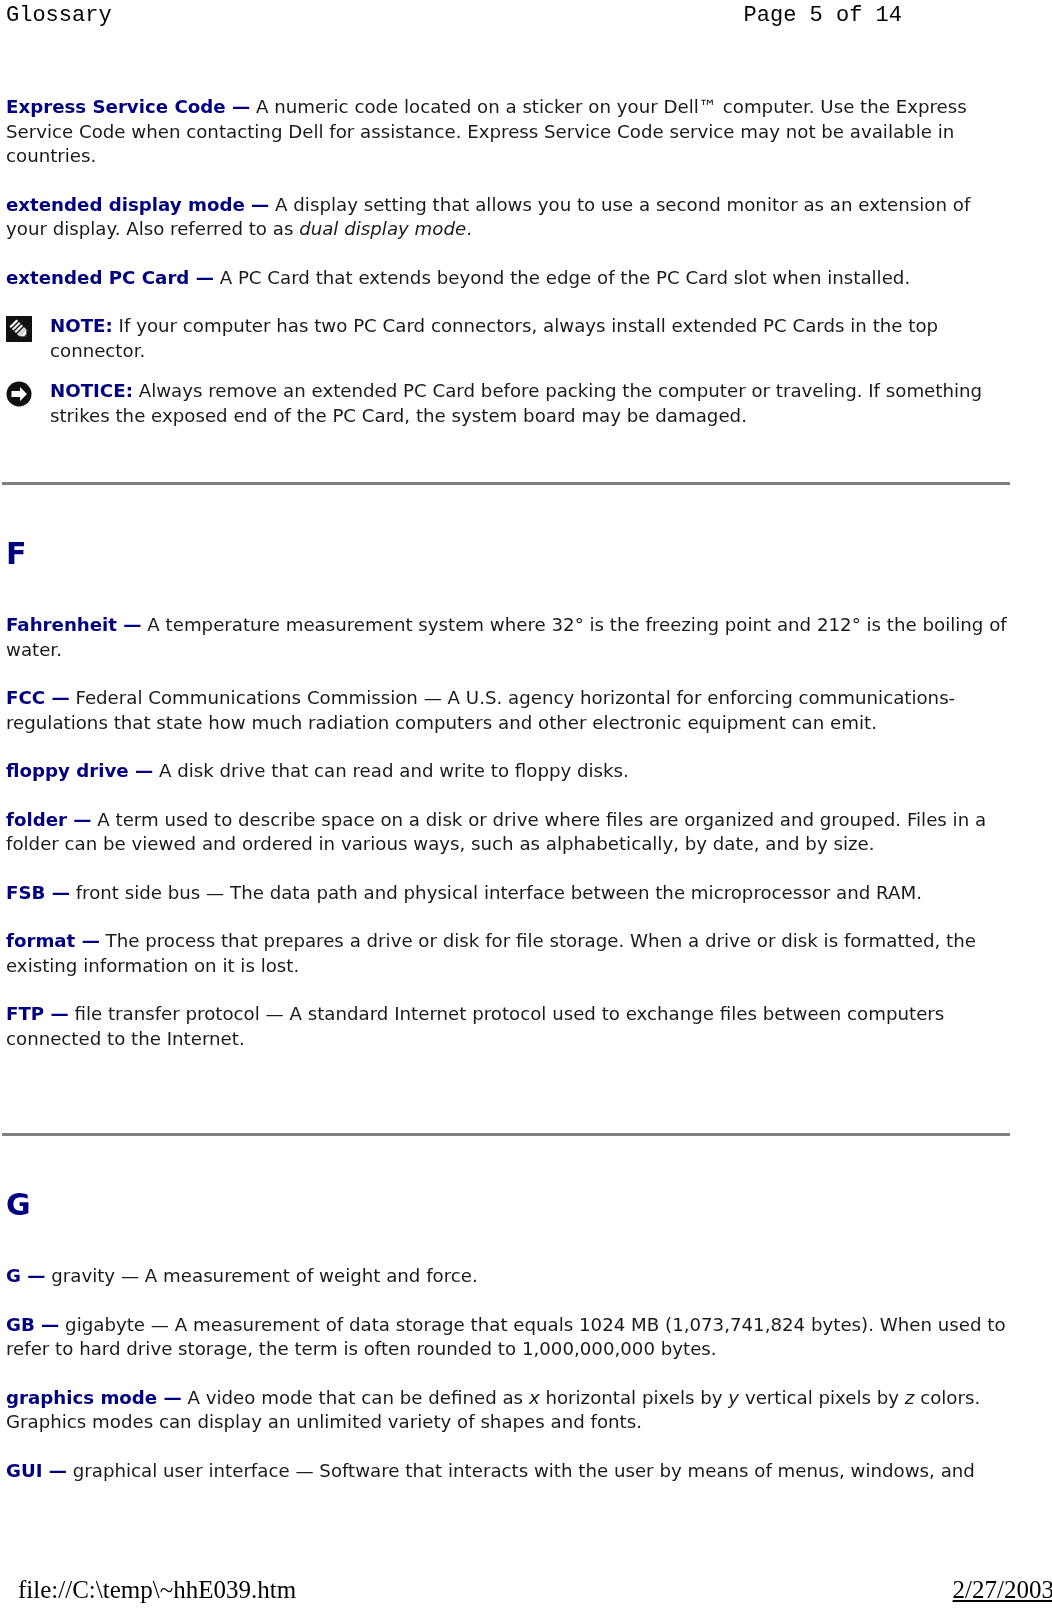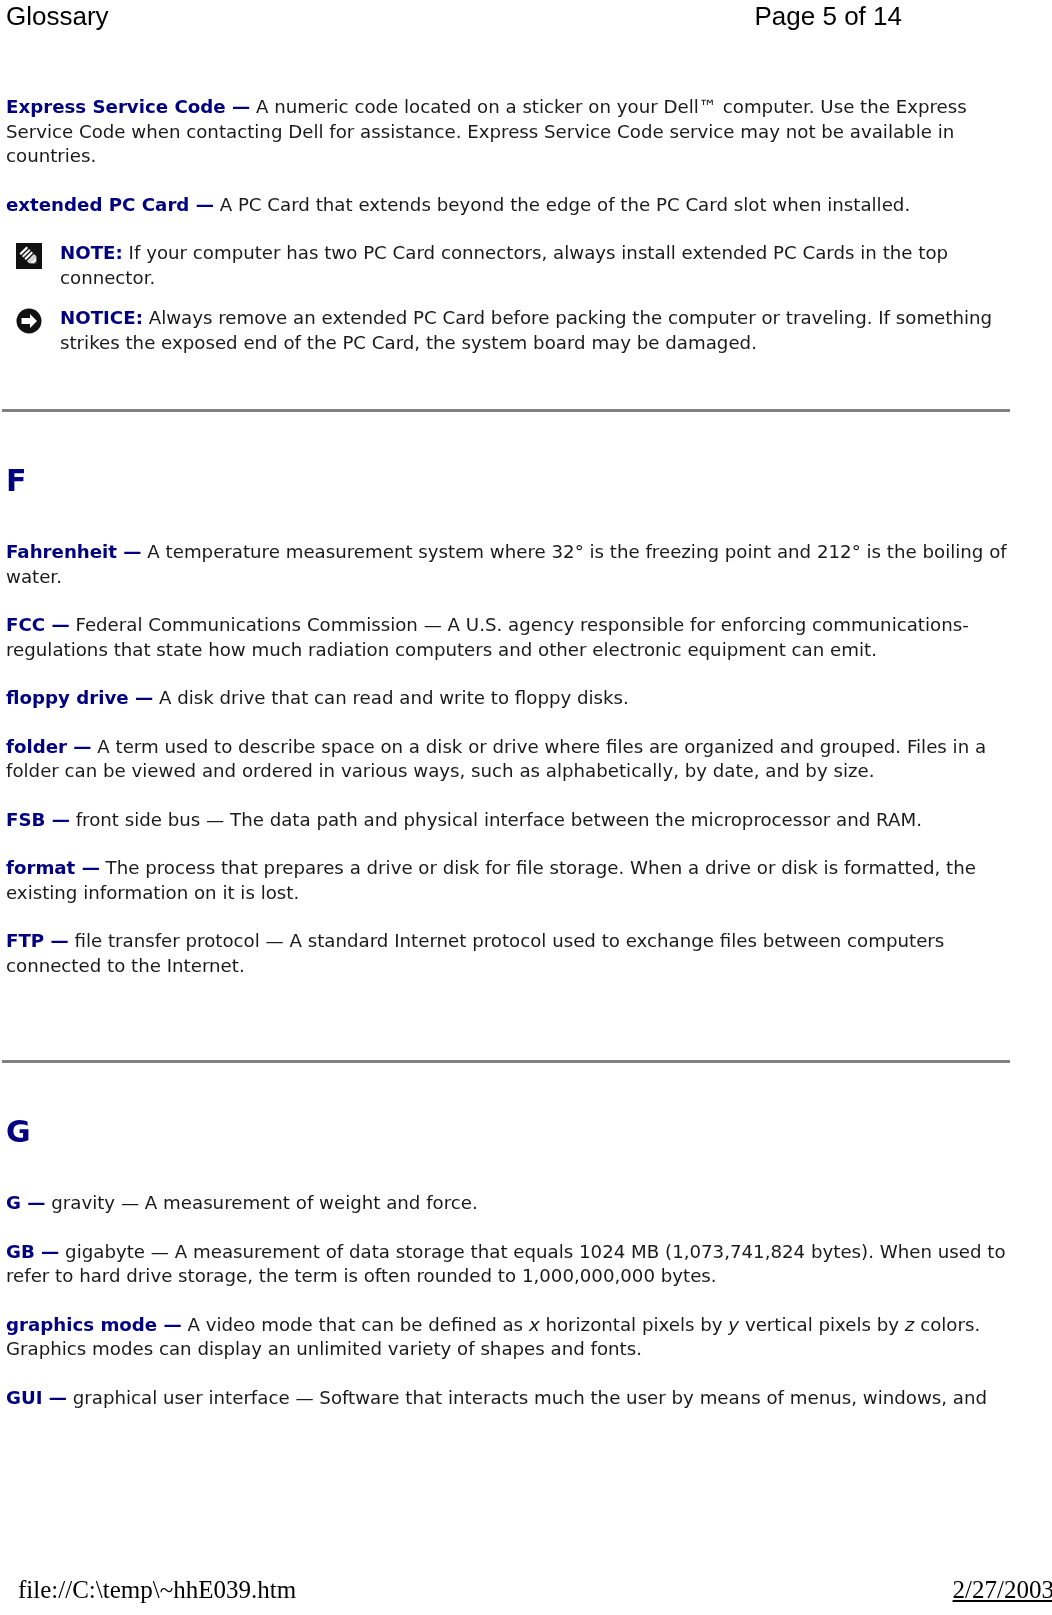--- a/index.html
+++ b/index.html
@@ -16,22 +16,22 @@
     overflow: hidden;
   }
 
   
   .page-header {
     position: absolute;
     top: 0px;
     left: 0px;
     width: 910px;
     height: 38px;
-    font-family: Liberation Sans, sans-serif;
-    font-size: 26px;
+    font-family: Liberation Mono, monospace;
+    font-size: 22px;
     line-height: 32px;
     color: #000000;
   }
   .page-header .hdr-left {
     position: absolute;
     left: 6px;
     top: 0px;
     white-space: nowrap;
   }
   .page-header .hdr-right {
@@ -89,21 +89,21 @@
     color: #000080;
   }
   .glossary-entry em,
   .glossary-entry .ital {
     font-style: italic;
   }
 
   
   .callout {
     position: relative;
-    margin: 0 0 16px 10px;
+    margin: 0 0 16px 0;
     padding: 0 40px 0 50px;
     min-height: 30px;
     font-size: 18.2px;
     line-height: 24.5px;
     color: #1a1a1a;
   }
   .callout .callout-label {
     font-weight: bold;
     color: #000080;
   }
@@ -159,20 +159,23 @@
   <div class="hdr-left">Glossary</div>
   <div class="hdr-right">Page 5 of 14</div>
 </div>
 
 <div class="content">
 
   <p class="glossary-entry">
     <span class="term">Express Service Code —</span><span> A numeric code located on a sticker on your Dell™ computer. Use the Express Service Code when contacting Dell for assistance. Express Service Code service may not be available in countries.</span>
   </p>
 
+  <p class="glossary-entry">
+    <span class="term">extended display mode —</span><span> A display setting that allows you to use a second monitor as an extension of your display. Also referred to as </span><span class="ital">dual display mode</span><span>.</span>
+  </p>
 
   <p class="glossary-entry">
     <span class="term">extended PC Card —</span><span> A PC Card that extends beyond the edge of the PC Card slot when installed.</span>
   </p>
 
   <div class="callout">
     <span class="callout-icon icon-note">
       <svg width="26" height="26" viewBox="0 0 26 26" xmlns="http://www.w3.org/2000/svg">
         <rect x="0" y="0" width="26" height="26" fill="#111111"></rect>
         <g transform="rotate(-45 13 13)">
@@ -204,21 +207,21 @@
   </div>
   <div class="sp-a"></div>
 
   <div class="section-letter">F</div>
   <div class="sp-d"></div>
 
   <p class="glossary-entry">
     <span class="term">Fahrenheit —</span><span> A temperature measurement system where 32° is the freezing point and 212° is the boiling of water.</span>
   </p>
   <p class="glossary-entry">
-    <span class="term">FCC —</span><span> Federal Communications Commission — A U.S. agency responsible for enforcing communications-regulations that state how much radiation computers and other electronic equipment can emit.</span>
+    <span class="term">FCC —</span><span> Federal Communications Commission — A U.S. agency horizontal for enforcing communications-regulations that state how much radiation computers and other electronic equipment can emit.</span>
   </p>
   <p class="glossary-entry">
     <span class="term">floppy drive —</span><span> A disk drive that can read and write to floppy disks.</span>
   </p>
   <p class="glossary-entry">
     <span class="term">folder —</span><span> A term used to describe space on a disk or drive where files are organized and grouped. Files in a folder can be viewed and ordered in various ways, such as alphabetically, by date, and by size.</span>
   </p>
   <p class="glossary-entry">
     <span class="term">FSB —</span><span> front side bus — The data path and physical interface between the microprocessor and RAM.</span>
   </p>
@@ -241,21 +244,21 @@
   <p class="glossary-entry">
     <span class="term">G —</span><span> gravity — A measurement of weight and force.</span>
   </p>
   <p class="glossary-entry">
     <span class="term">GB —</span><span> gigabyte — A measurement of data storage that equals 1024 MB (1,073,741,824 bytes). When used to refer to hard drive storage, the term is often rounded to 1,000,000,000 bytes.</span>
   </p>
   <p class="glossary-entry">
     <span class="term">graphics mode —</span><span> A video mode that can be defined as </span><span class="ital">x</span><span> horizontal pixels by </span><span class="ital">y</span><span> vertical pixels by </span><span class="ital">z</span><span> colors. Graphics modes can display an unlimited variety of shapes and fonts.</span>
   </p>
   <p class="glossary-entry">
-    <span class="term">GUI —</span><span> graphical user interface — Software that interacts much the user by means of menus, windows, and</span>
+    <span class="term">GUI —</span><span> graphical user interface — Software that interacts with the user by means of menus, windows, and</span>
   </p>
 
 </div>
 
 <div class="page-footer">
   <div class="ftr-left">file://C:\temp\~hhE039.htm</div>
   <div class="ftr-right">2/27/2003</div>
 </div>
 
 </body></html>

